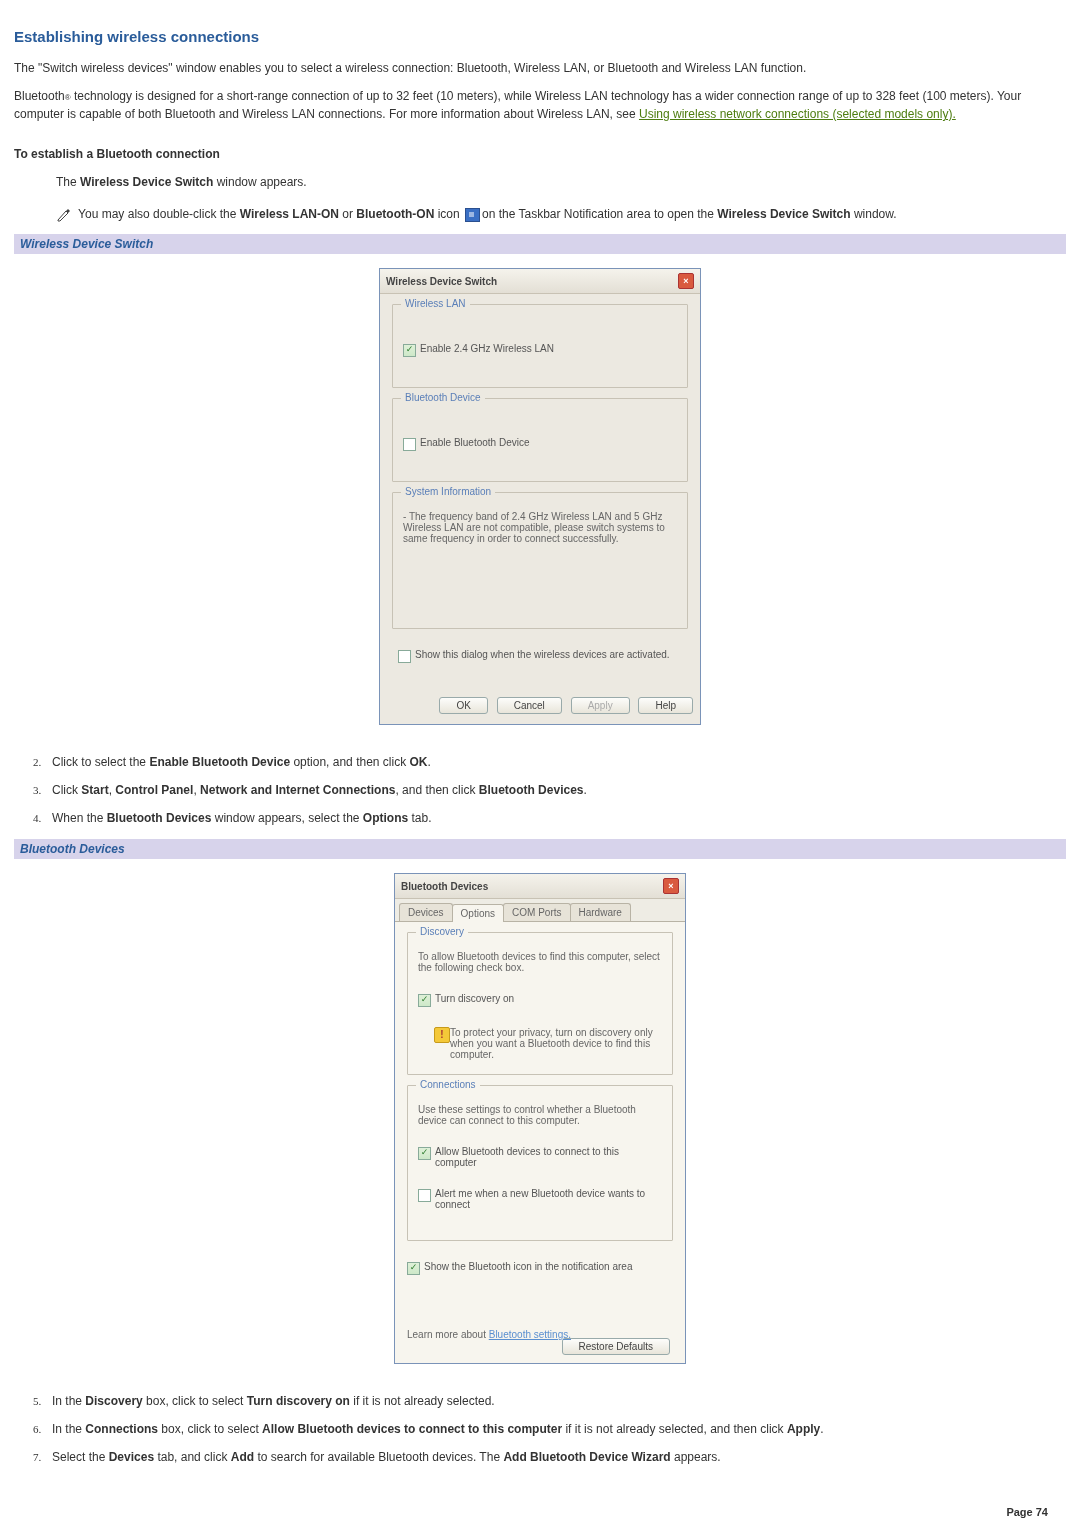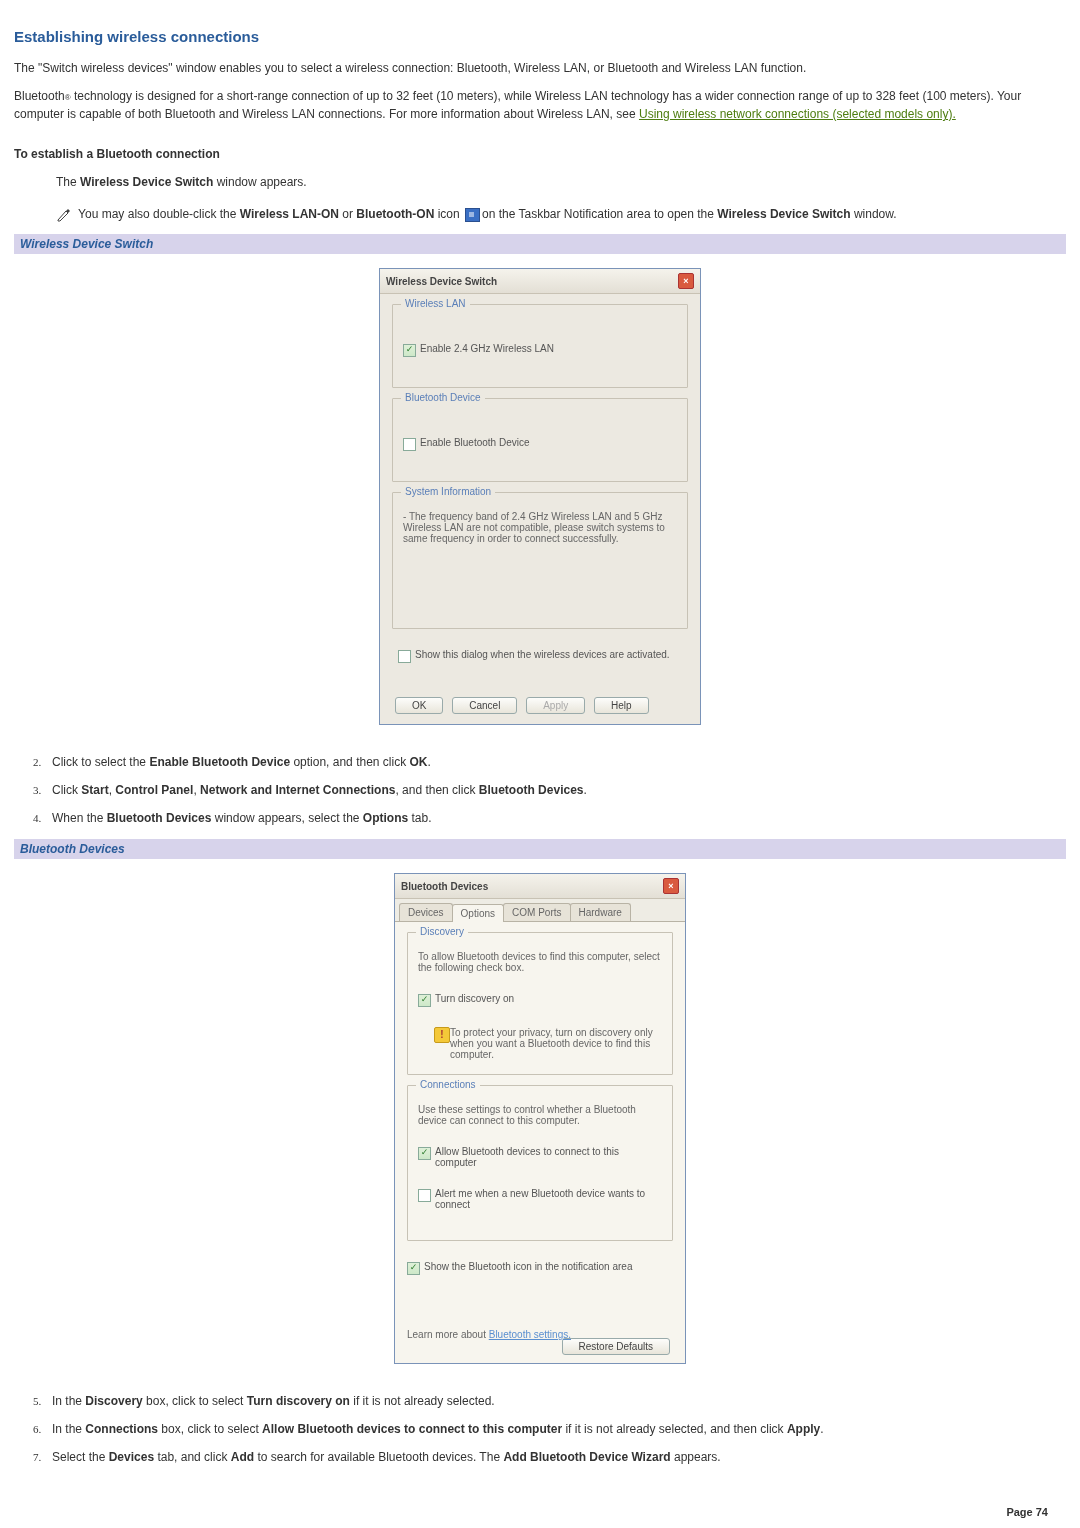--- a/index.html
+++ b/index.html
@@ -24,21 +24,21 @@
 .dlgtitle .t{flex:1}
 .xbtn{width:14px;height:14px;background:#d95a3f;color:#fff;font-size:9px;line-height:14px;text-align:center;border:1px solid #a33;border-radius:2px}
 .dlgbody{padding:10px 12px 8px}
 .fieldset{border:1px solid #c7c2b5;border-radius:1px;padding:18px 10px 10px;margin-bottom:10px;position:relative}
 .fieldset .leg{position:absolute;top:-7px;left:8px;background:#ece9e1;padding:0 4px;color:#5a7fb8;font-size:10px}
 .chkrow{margin:20px 0;display:flex;align-items:flex-start;gap:4px}
 .chk{width:11px;height:11px;border:1px solid #8a9;background:#fff;flex:none;margin-top:1px}
 .chk.on{background:linear-gradient(#dff0d8,#cde8c8)}
 .chk.on::after{content:"✓";color:#2a7a2a;font-size:9px;line-height:9px;display:block;text-align:center}
 .sysinfo{height:74px}
-.btnrow{text-align:left;padding:6px 12px 10px}
+.btnrow{text-align:right;padding:6px 4px 10px}
 .wbtn{display:inline-block;border:1px solid #9aa;background:linear-gradient(#fdfdfb,#e8e5da);border-radius:3px;padding:2px 16px;font-size:10px;margin:0 3px;color:#444}
 .wbtn.dim{color:#aaa}
 .tabs{display:flex;border-bottom:1px solid #b8b3a5;padding:4px 4px 0;gap:0;background:#eeece4}
 .tab{border:1px solid #b8b3a5;border-bottom:none;padding:3px 8px;font-size:10px;background:#e7e3d8;border-radius:3px 3px 0 0;margin-right:-1px;color:#666}
 .tab.active{background:#f7f5ee;position:relative;top:1px}
 .warn{display:flex;gap:0;margin:6px 0 4px 16px}
 .warnico{width:14px;height:14px;flex:none;background:#f4c838;border:1px solid #c79a1a;border-radius:2px;position:relative}
 .warnico::after{content:"!";position:absolute;left:0;right:0;text-align:center;font-weight:bold;color:#a33;font-size:10px;line-height:14px}
 .linklike{color:#5a8fd0;text-decoration:underline}
 .small{font-size:10px;color:#666}

